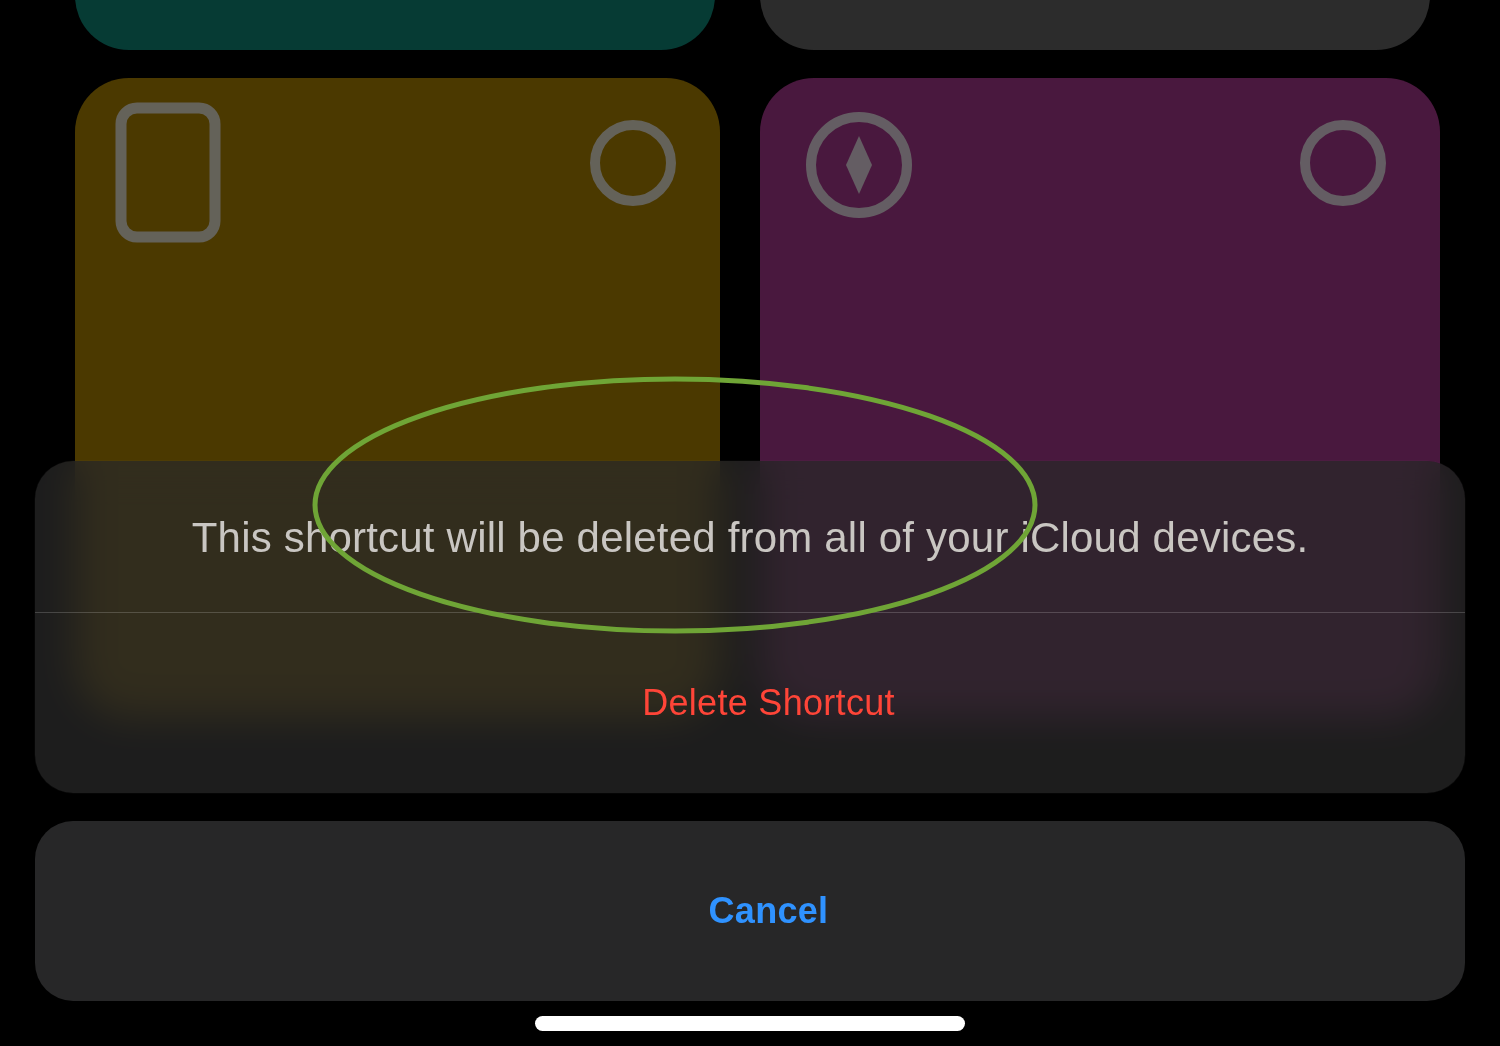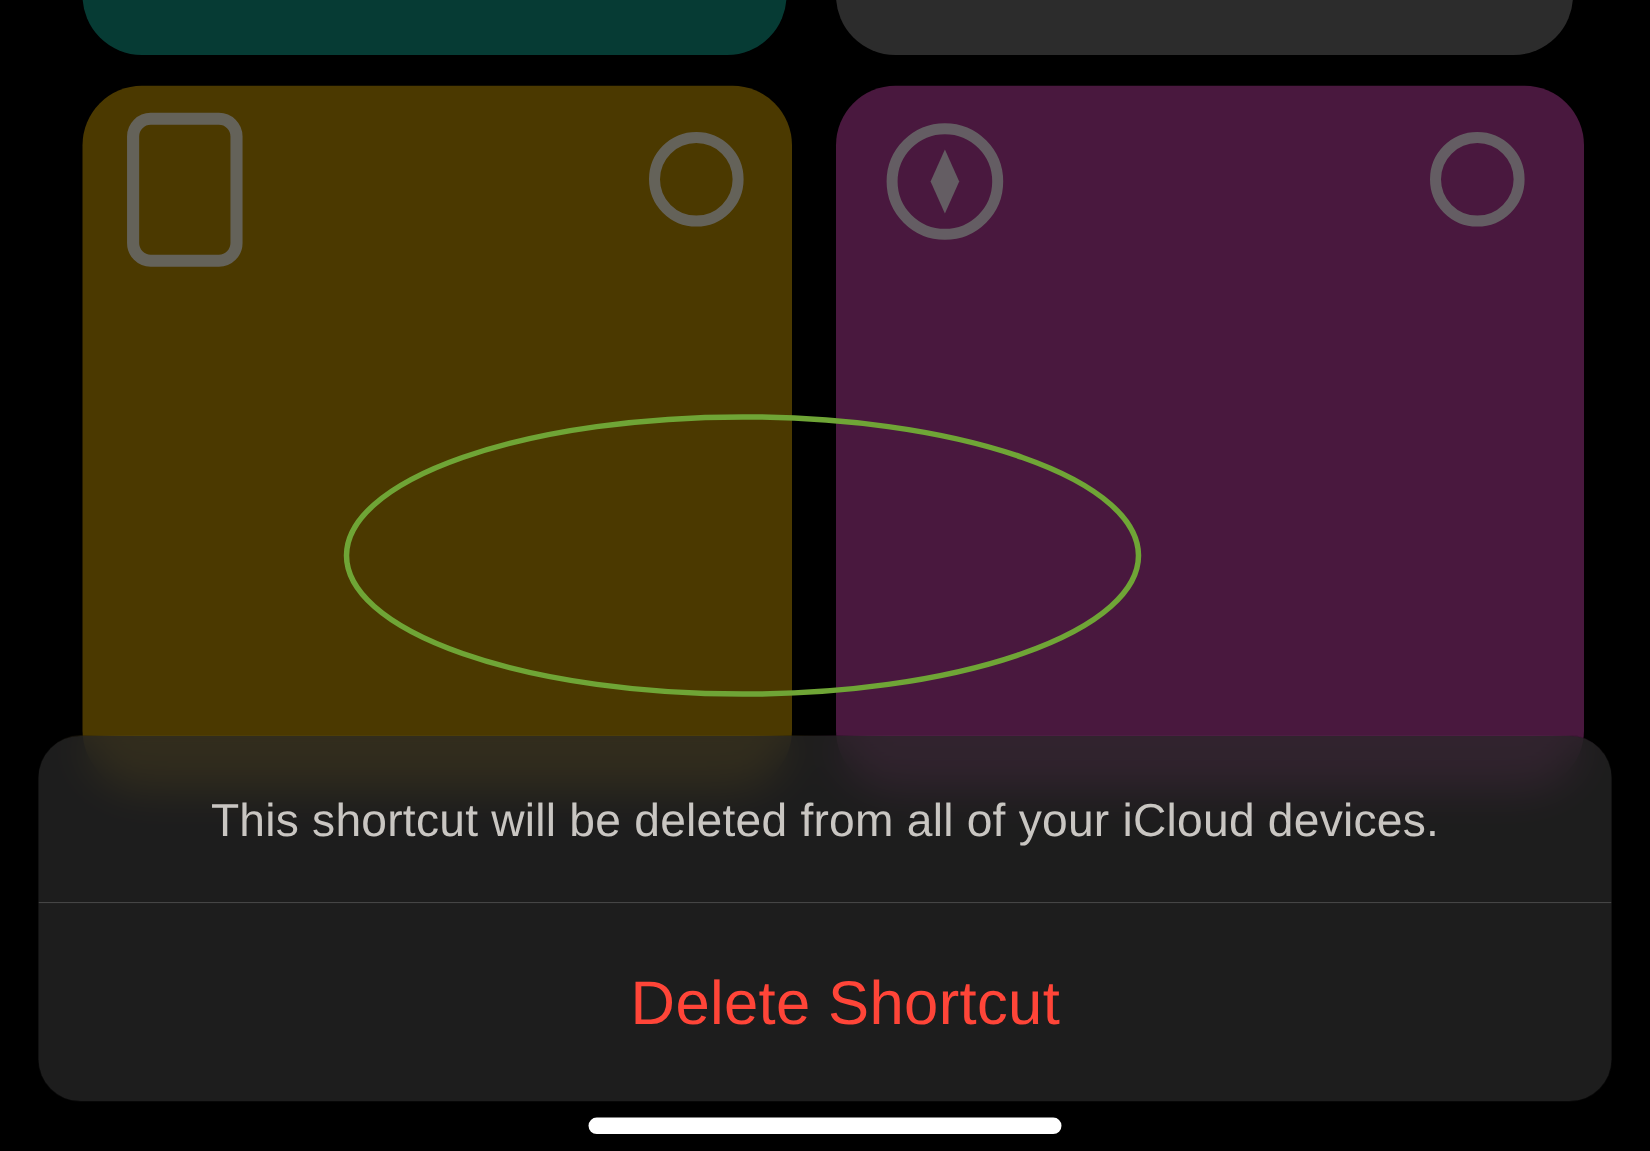--- a/index.html
+++ b/index.html
@@ -66,21 +66,21 @@
   }
   .sheet-divider {
     height: 1px;
     background: rgba(255,255,255,0.18);
   }
   .sheet-button {
     height: 180px;
     display: flex;
     align-items: center;
     justify-content: center;
-    font-size: 56px;
+    font-size: 36px;
     font-weight: 500;
     cursor: pointer;
     letter-spacing: 0.3px;
     padding-left: 37px;
   }
   .destructive { color: #ff4538; }
   .cancel { color: #2f92ff; font-weight: 600; }
 
   .sheet-cancel {
     background: rgba(44,44,46,0.88);
@@ -136,20 +136,23 @@
 <div class="scrim"></div>
 
 <div class="sheet">
 
   <div class="sheet-group">
     <div class="sheet-message">This shortcut will be deleted from all of your iCloud devices.</div>
     <div class="sheet-divider"></div>
     <div class="sheet-button destructive">Delete Shortcut</div>
   </div>
 
+  <div class="sheet-cancel">
+    <div class="sheet-button cancel">Cancel</div>
+  </div>
 
 </div>
 
 <svg class="annotation-ellipse" style="left:300px; top:365px; width:750px; height:280px;" viewBox="0 0 750 280">
   <ellipse cx="375" cy="140" rx="360" ry="126" fill="none" stroke="#6fa536" stroke-width="5"></ellipse>
 </svg>
 
 <div class="home-indicator"></div>
 
 </body></html>

